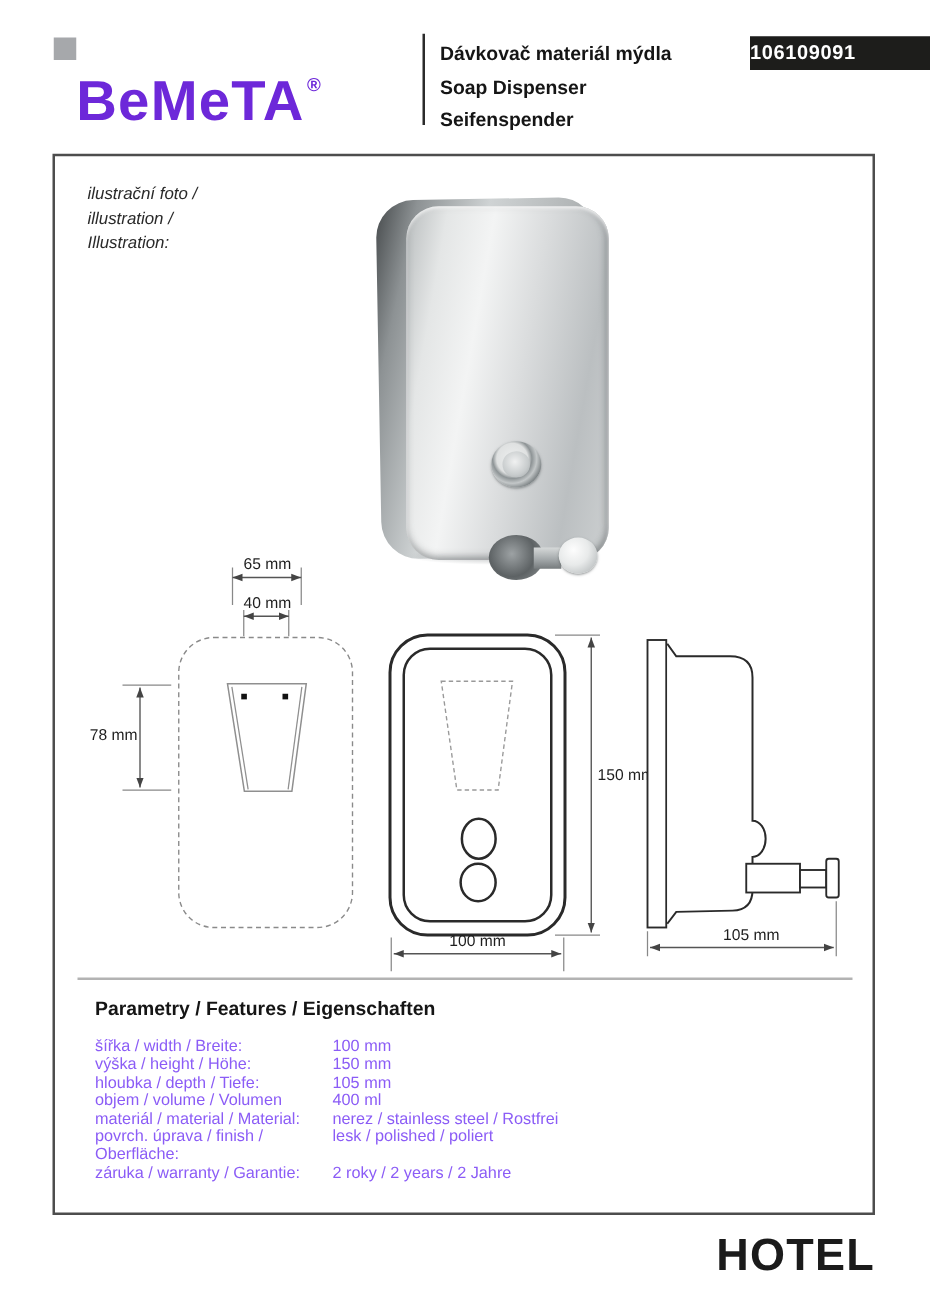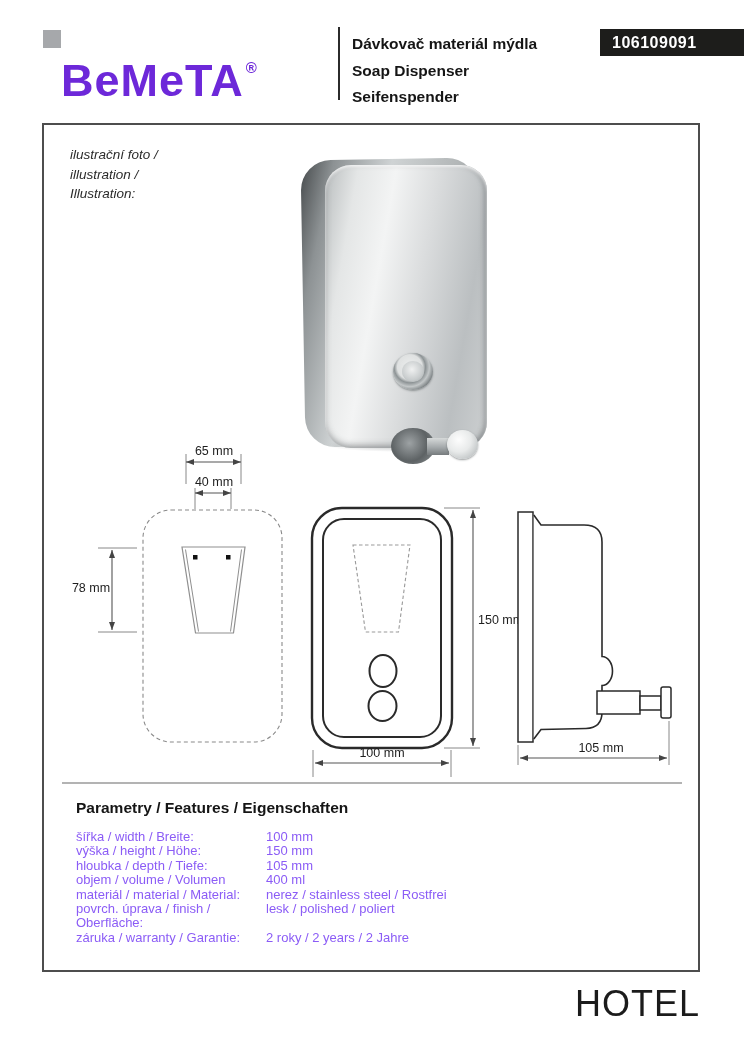--- a/index.html
+++ b/index.html
@@ -9,21 +9,21 @@
     font-family:"Liberation Sans", sans-serif; color:#1e1e1e; overflow:hidden;
   }
   
   .logo-square { position:absolute; left:43px; top:30px; width:18px; height:18px; background:#a6a8ab; }
   .logo-text { position:absolute; left:61px; top:22px; font-size:45px; font-weight:700; letter-spacing:1px; color:#6d28d9; line-height:48px; white-space:nowrap;margin-top:35px; }
   .logo-text .reg { font-size:15px; font-weight:700; position:relative; top:-23px; left:2px; }
   .header-divider { position:absolute; left:338px; top:27px; width:2px; height:73px; background:#2b2b2b; }
   .titles { position:absolute; left:352px; top:31px; }
   .titles div { font-size:15.5px; font-weight:700; line-height:26.5px; color:#151515; white-space:nowrap; }
   .code-badge { position:absolute; left:600px; top:29px; width:144px; height:27px; background:#1d1d1b; color:#fff;
-    display:flex; align-items:center; padding-left:12px; font-size:16px; font-weight:700; letter-spacing:0.5px; }
+    display:flex; align-items:center; font-size:16px; font-weight:700; letter-spacing:0.5px; }
   
   .main-box { position:absolute; left:42px; top:123px; width:658px; height:849px; border:2px solid #4d4d4d; background:#fff; }
   .illus-label { position:absolute; left:70px; top:145px; font-size:13.5px; font-style:italic; line-height:19.5px; color:#2a2a2a; }
   
   .photo { position:absolute; left:295px; top:150px; width:200px; height:305px; }
   .ph-back { position:absolute; left:8px; top:9px; width:176px; height:287px; border-radius:30px;
     background:linear-gradient(103deg,#45494b 0%,#8d9294 14%,#cfd3d4 38%,#b2b6b7 66%,#7f8385 92%,#9b9fa1 100%);
     transform:rotate(-1deg); }
   .ph-shadow { position:absolute; left:30px; top:288px; width:155px; height:14px; border-radius:50%;
     background:radial-gradient(closest-side,#b9bcbd 0%,rgba(255,255,255,0) 100%); }
@@ -45,21 +45,21 @@
   
   .drawing-svg { position:absolute; left:42px; top:430px; }
   .drawing-svg text { font-family:"Liberation Sans",sans-serif; font-size:12.5px; fill:#1e1e1e; }
   
   .param-sep { position:absolute; left:62px; top:782px; width:620px; border-top:2px solid #b3b3b3; }
   .params { position:absolute; left:76px; top:799px; }
   .params-heading { font-size:15.5px; font-weight:700; color:#151515; margin-bottom:13px; }
   .prow { display:flex; font-size:13px; line-height:14.4px; color:#8b5cf6; }
   .plabel { width:190px; }
   
-  .hotel { position:absolute; right:44px; top:983px; font-size:36px; font-weight:400; letter-spacing:1px; color:#1b1b1b; }
+  .hotel { position:absolute; right:44px; top:983px; font-size:36px; font-weight:700; letter-spacing:1px; color:#1b1b1b; }
 </style>
 </head>
 <body>
 
 <div class="page">
 
   <div class="logo-square"></div>
   <div class="logo-text"><span>BeMeTA</span><span class="reg">®</span></div>
   <div class="header-divider"></div>
   <div class="titles">

